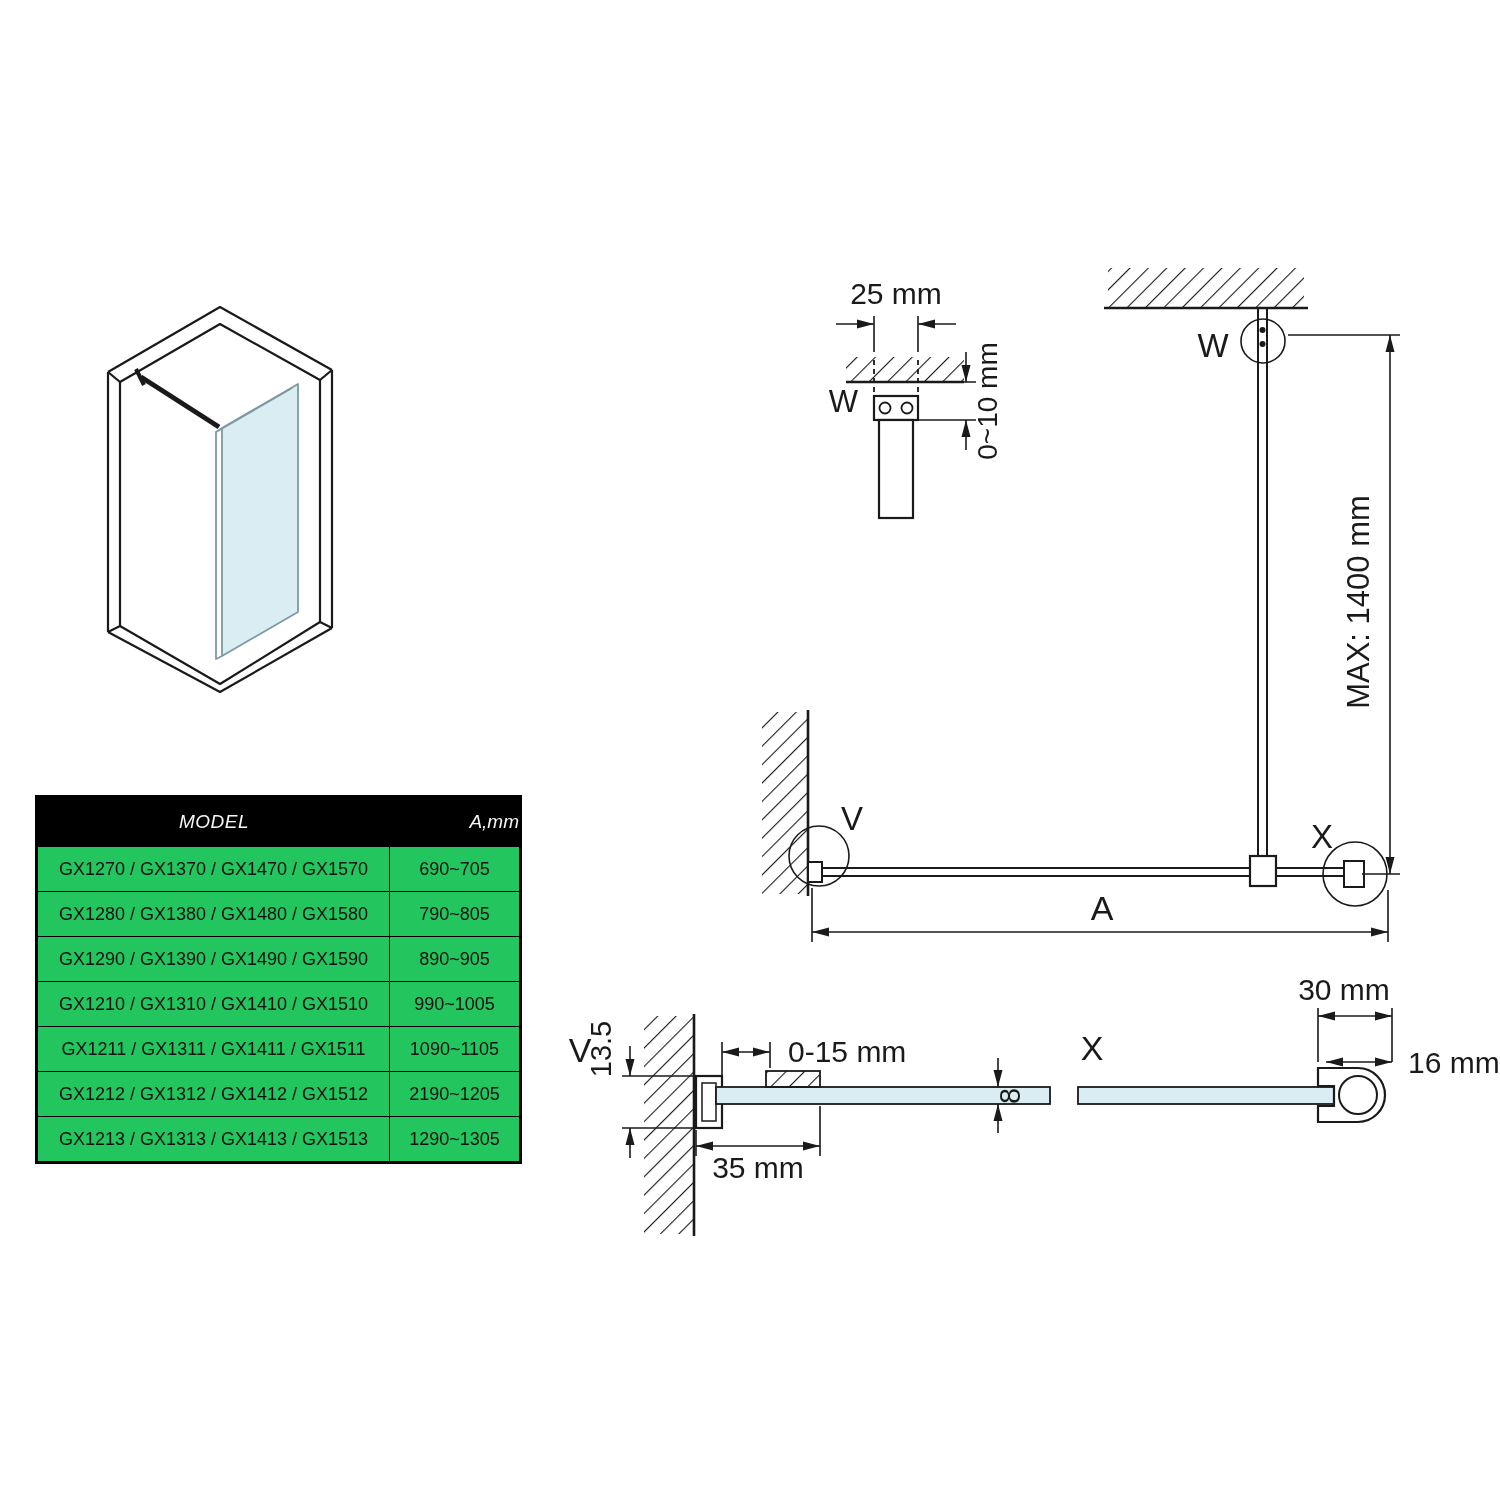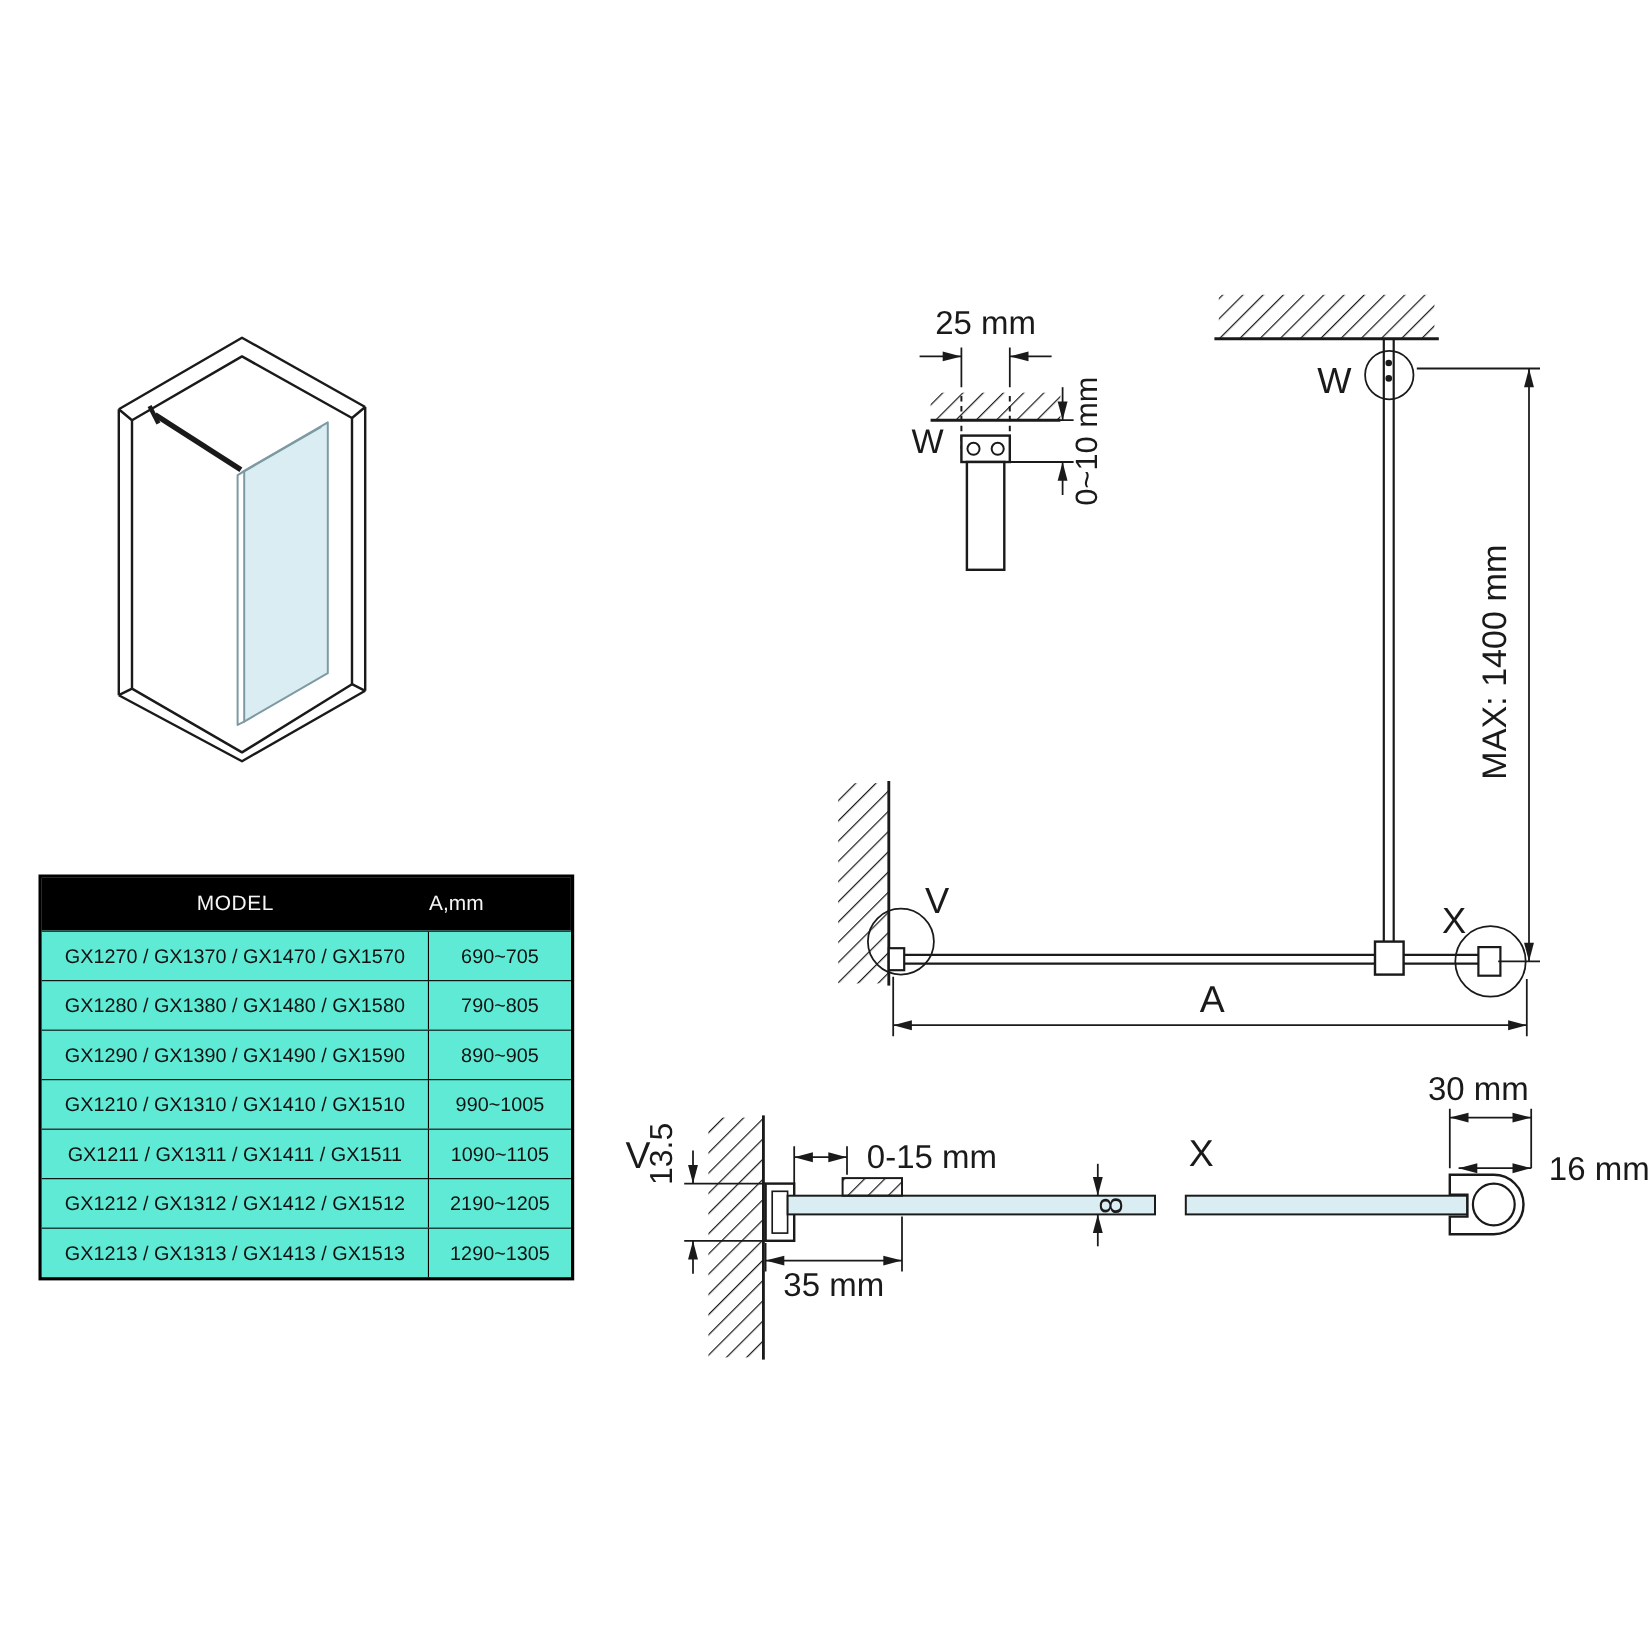--- a/index.html
+++ b/index.html
@@ -3,24 +3,24 @@
 <meta charset="utf-8">
 <style>
   * { margin:0; padding:0; box-sizing:border-box; }
   html,body { width:1500px; height:1500px; background:#ffffff; font-family:"Liberation Sans", sans-serif; }
   body { position:relative; overflow:hidden; }
   #drawing { position:absolute; left:0; top:0; }
   svg text { font-family:"Liberation Sans", sans-serif; fill:#1a1a1a; }
 
   
   .model-table { position:absolute; left:35px; top:795px; width:487px; border:3px solid #000; background:#fff; }
-  .thead { display:flex; background:#000; color:#f5f5f5; height:48px; align-items:center; }
+  .thead { display:flex; background:#000; color:#f5f5f5; height:48px; align-items:center;font-style:italic; }
   .th-model { flex:0 0 352px; text-align:center; font-size:19px; letter-spacing:0.5px; }
-  .th-a { flex:1 1 auto; text-align:left; font-size:19px; }
-  .trow { display:flex; height:45px; border-top:1px solid #000; align-items:stretch; font-size:18px; color:#111; background:#5eead4; }
+  .th-a { flex:1 1 auto; text-align:right; font-size:19px; }
+  .trow { display:flex; height:45px; border-top:1px solid #000; align-items:stretch; font-size:18px; color:#111; background:#22c55e; }
   .td-model { flex:0 0 352px; border-right:1px solid #000; display:flex; align-items:center; justify-content:center; }
   .td-a { flex:1 1 auto; display:flex; align-items:center; justify-content:center; }
 </style>
 </head>
 <body>
 
 <svg id="drawing" width="1500" height="1500" viewBox="0 0 1500 1500">
   <defs>
     <pattern id="hatch" width="13" height="13" patternUnits="userSpaceOnUse" patternTransform="rotate(45)">
       <line x1="0" y1="0" x2="0" y2="13" stroke="#1a1a1a" stroke-width="2.2"></line>

